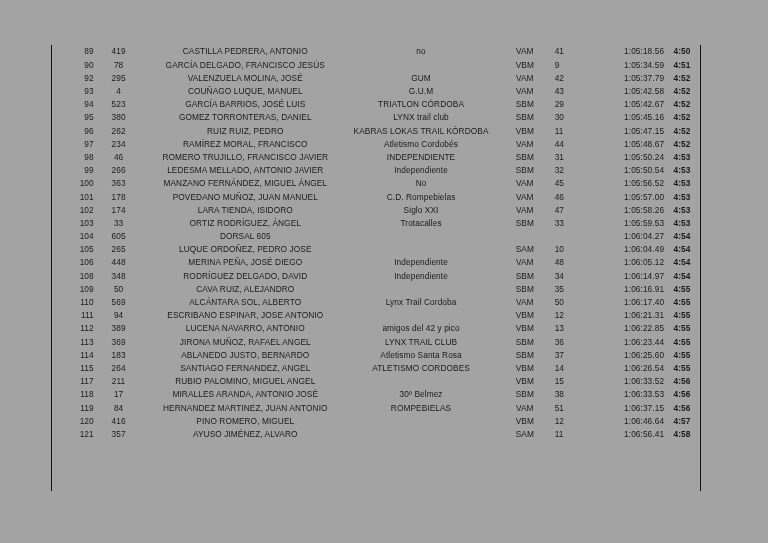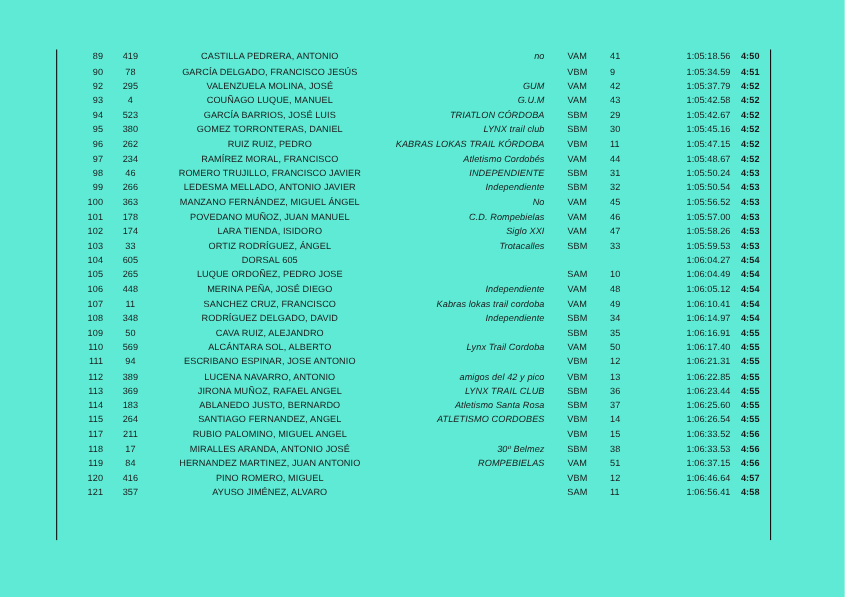--- a/index.html
+++ b/index.html
@@ -11,21 +11,21 @@
     width: 768px;
     height: 543px;
     font-family: "Liberation Sans", sans-serif;
     color: #1a1a1a;
     overflow: hidden;
   }
   #page {
     position: relative;
     width: 768px;
     height: 543px;
-    background: #5eead4;
+    background: #a3a3a3;
   }
   
   #results-block {
     position: absolute;
     left: 51px;
     top: 45px;
     width: 650px;
     height: 446px;
     border-left: 1.6px solid #111111;
     border-right: 1.6px solid #111111;
@@ -42,21 +42,21 @@
     height: 13.2px;
     vertical-align: middle;
     white-space: nowrap;
     font-size: 8.3px;
     letter-spacing: 0.01em;
   }
   
   td.c-pos       { width: 42px;  text-align: right;  padding-right: 5px; }
   td.c-bib       { width: 50px;  text-align: center;  padding-right: 8px; }
   td.c-name      { width: 204px; text-align: center;   padding-left: 12px; }
-  td.c-club      { width: 148px; text-align: right;   padding-left: 3px; font-style: italic; }
+  td.c-club      { width: 148px; text-align: center;   padding-left: 3px; }
   td.c-cat       { width: 60px;  text-align: center; }
   td.c-catpos    { width: 44px;  text-align: left; }
   td.c-time      { width: 66px;  text-align: right; }
   td.c-pace      { width: 36px;  text-align: center; padding-right: 4px; font-weight: bold; }
 </style>
 </head>
 <body>
 
 <div id="page">
   <div id="results-block">
@@ -226,30 +226,20 @@
             <td class="c-pos">106</td>
             <td class="c-bib">448</td>
             <td class="c-name">MERINA PEÑA, JOSÉ DIEGO</td>
             <td class="c-club">Independiente</td>
             <td class="c-cat">VAM</td>
             <td class="c-catpos">48</td>
             <td class="c-time">1:06:05.12</td>
             <td class="c-pace">4:54</td>
           </tr>
           <tr>
-            <td class="c-pos">107</td>
-            <td class="c-bib">11</td>
-            <td class="c-name">SANCHEZ CRUZ, FRANCISCO</td>
-            <td class="c-club">Kabras lokas trail cordoba</td>
-            <td class="c-cat">VAM</td>
-            <td class="c-catpos">49</td>
-            <td class="c-time">1:06:10.41</td>
-            <td class="c-pace">4:54</td>
-          </tr>
-          <tr>
             <td class="c-pos">108</td>
             <td class="c-bib">348</td>
             <td class="c-name">RODRÍGUEZ DELGADO, DAVID</td>
             <td class="c-club">Independiente</td>
             <td class="c-cat">SBM</td>
             <td class="c-catpos">34</td>
             <td class="c-time">1:06:14.97</td>
             <td class="c-pace">4:54</td>
           </tr>
           <tr>

